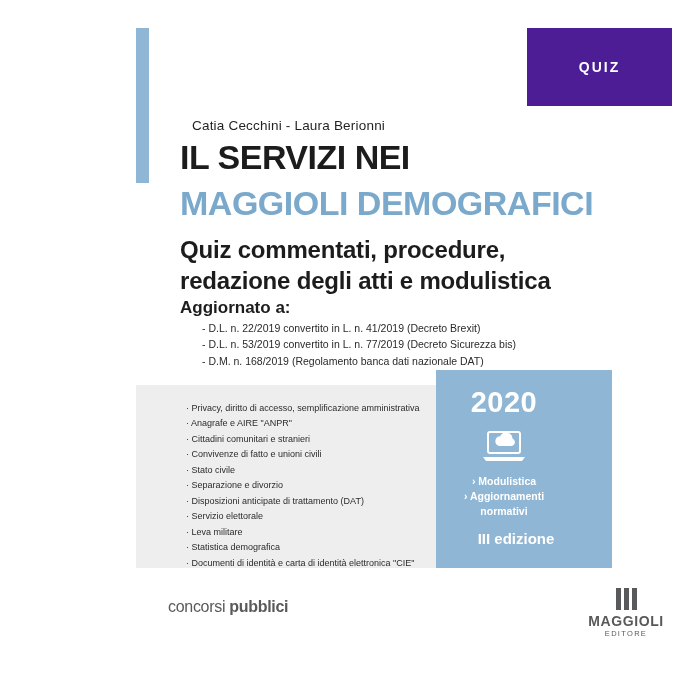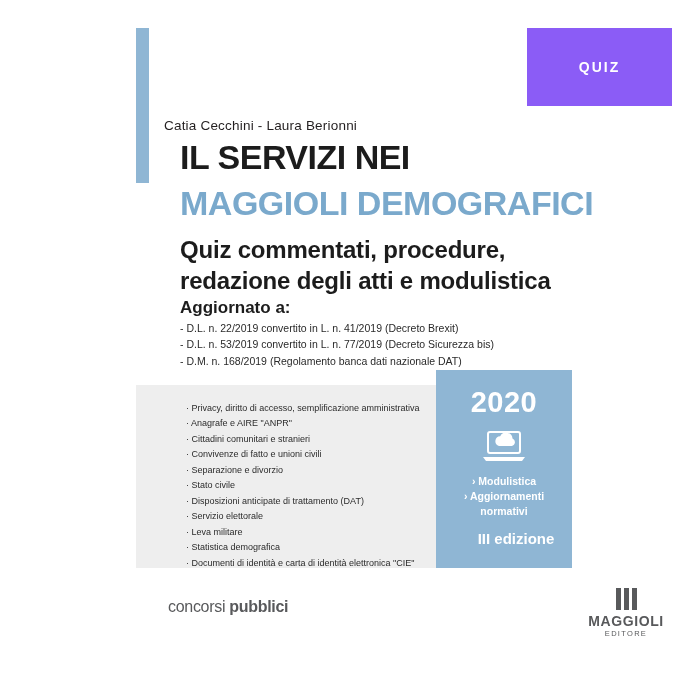--- a/index.html
+++ b/index.html
@@ -32,36 +32,36 @@
     background: #8fb6d4;
   }
 
   
   .quiz-badge {
     position: absolute;
     right: 28px;
     top: 28px;
     width: 145px;
     height: 78px;
-    background: #8b5cf6;
+    background: #4c1d95;
     display: flex;
     align-items: center;
     justify-content: center;
   }
   .quiz-badge span {
     color: #ffffff;
     font-size: 14px;
     font-weight: bold;
     letter-spacing: 2px;
   }
 
   
   .authors {
     position: absolute;
-    left: 164px;
+    left: 192px;
     top: 118px;
     font-size: 13.5px;
     color: #231f20;
     letter-spacing: 0.2px;
   }
 
   
   .title-1 {
     position: absolute;
     left: 180px;
@@ -107,20 +107,21 @@
   .updates-list {
     position: absolute;
     left: 180px;
     top: 320px;
     font-size: 10.5px;
     color: #2a2a2a;
     line-height: 1.55;
   }
   .updates-list div {
     white-space: nowrap;
+    margin-left: 22px;
   }
 
   
   .topics-panel {
     position: absolute;
     left: 136px;
     top: 385px;
     width: 300px;
     height: 183px;
     background: #eeeeee;
@@ -139,20 +140,21 @@
 
   
   .blue-panel {
     position: absolute;
     left: 436px;
     top: 370px;
     width: 136px;
     height: 198px;
     background: #8fb6d4;
     color: #ffffff;
+    padding-left: 40px;
   }
   .year {
     position: absolute;
     left: 0;
     top: 16px;
     width: 136px;
     text-align: center;
     font-size: 29px;
     font-weight: bold;
     letter-spacing: 0.5px;
@@ -264,22 +266,22 @@
     <div>- D.L. n. 53/2019 convertito in L. n. 77/2019 (Decreto Sicurezza bis)</div>
     <div>- D.M. n. 168/2019 (Regolamento banca dati nazionale DAT)</div>
   </div>
 
   <div class="topics-panel"></div>
   <div class="topics-list">
     <div>· Privacy, diritto di accesso, semplificazione amministrativa</div>
     <div>· Anagrafe e AIRE "ANPR"</div>
     <div>· Cittadini comunitari e stranieri</div>
     <div>· Convivenze di fatto e unioni civili</div>
+    <div>· Stato civile</div>
     <div>· Separazione e divorzio</div>
-    <div>· Stato civile</div>
     <div>· Disposizioni anticipate di trattamento (DAT)</div>
     <div>· Servizio elettorale</div>
     <div>· Leva militare</div>
     <div>· Statistica demografica</div>
     <div>· Documenti di identità e carta di identità elettronica "CIE"</div>
   </div>
 
   <div class="blue-panel">
     <div class="year">2020</div>
 

